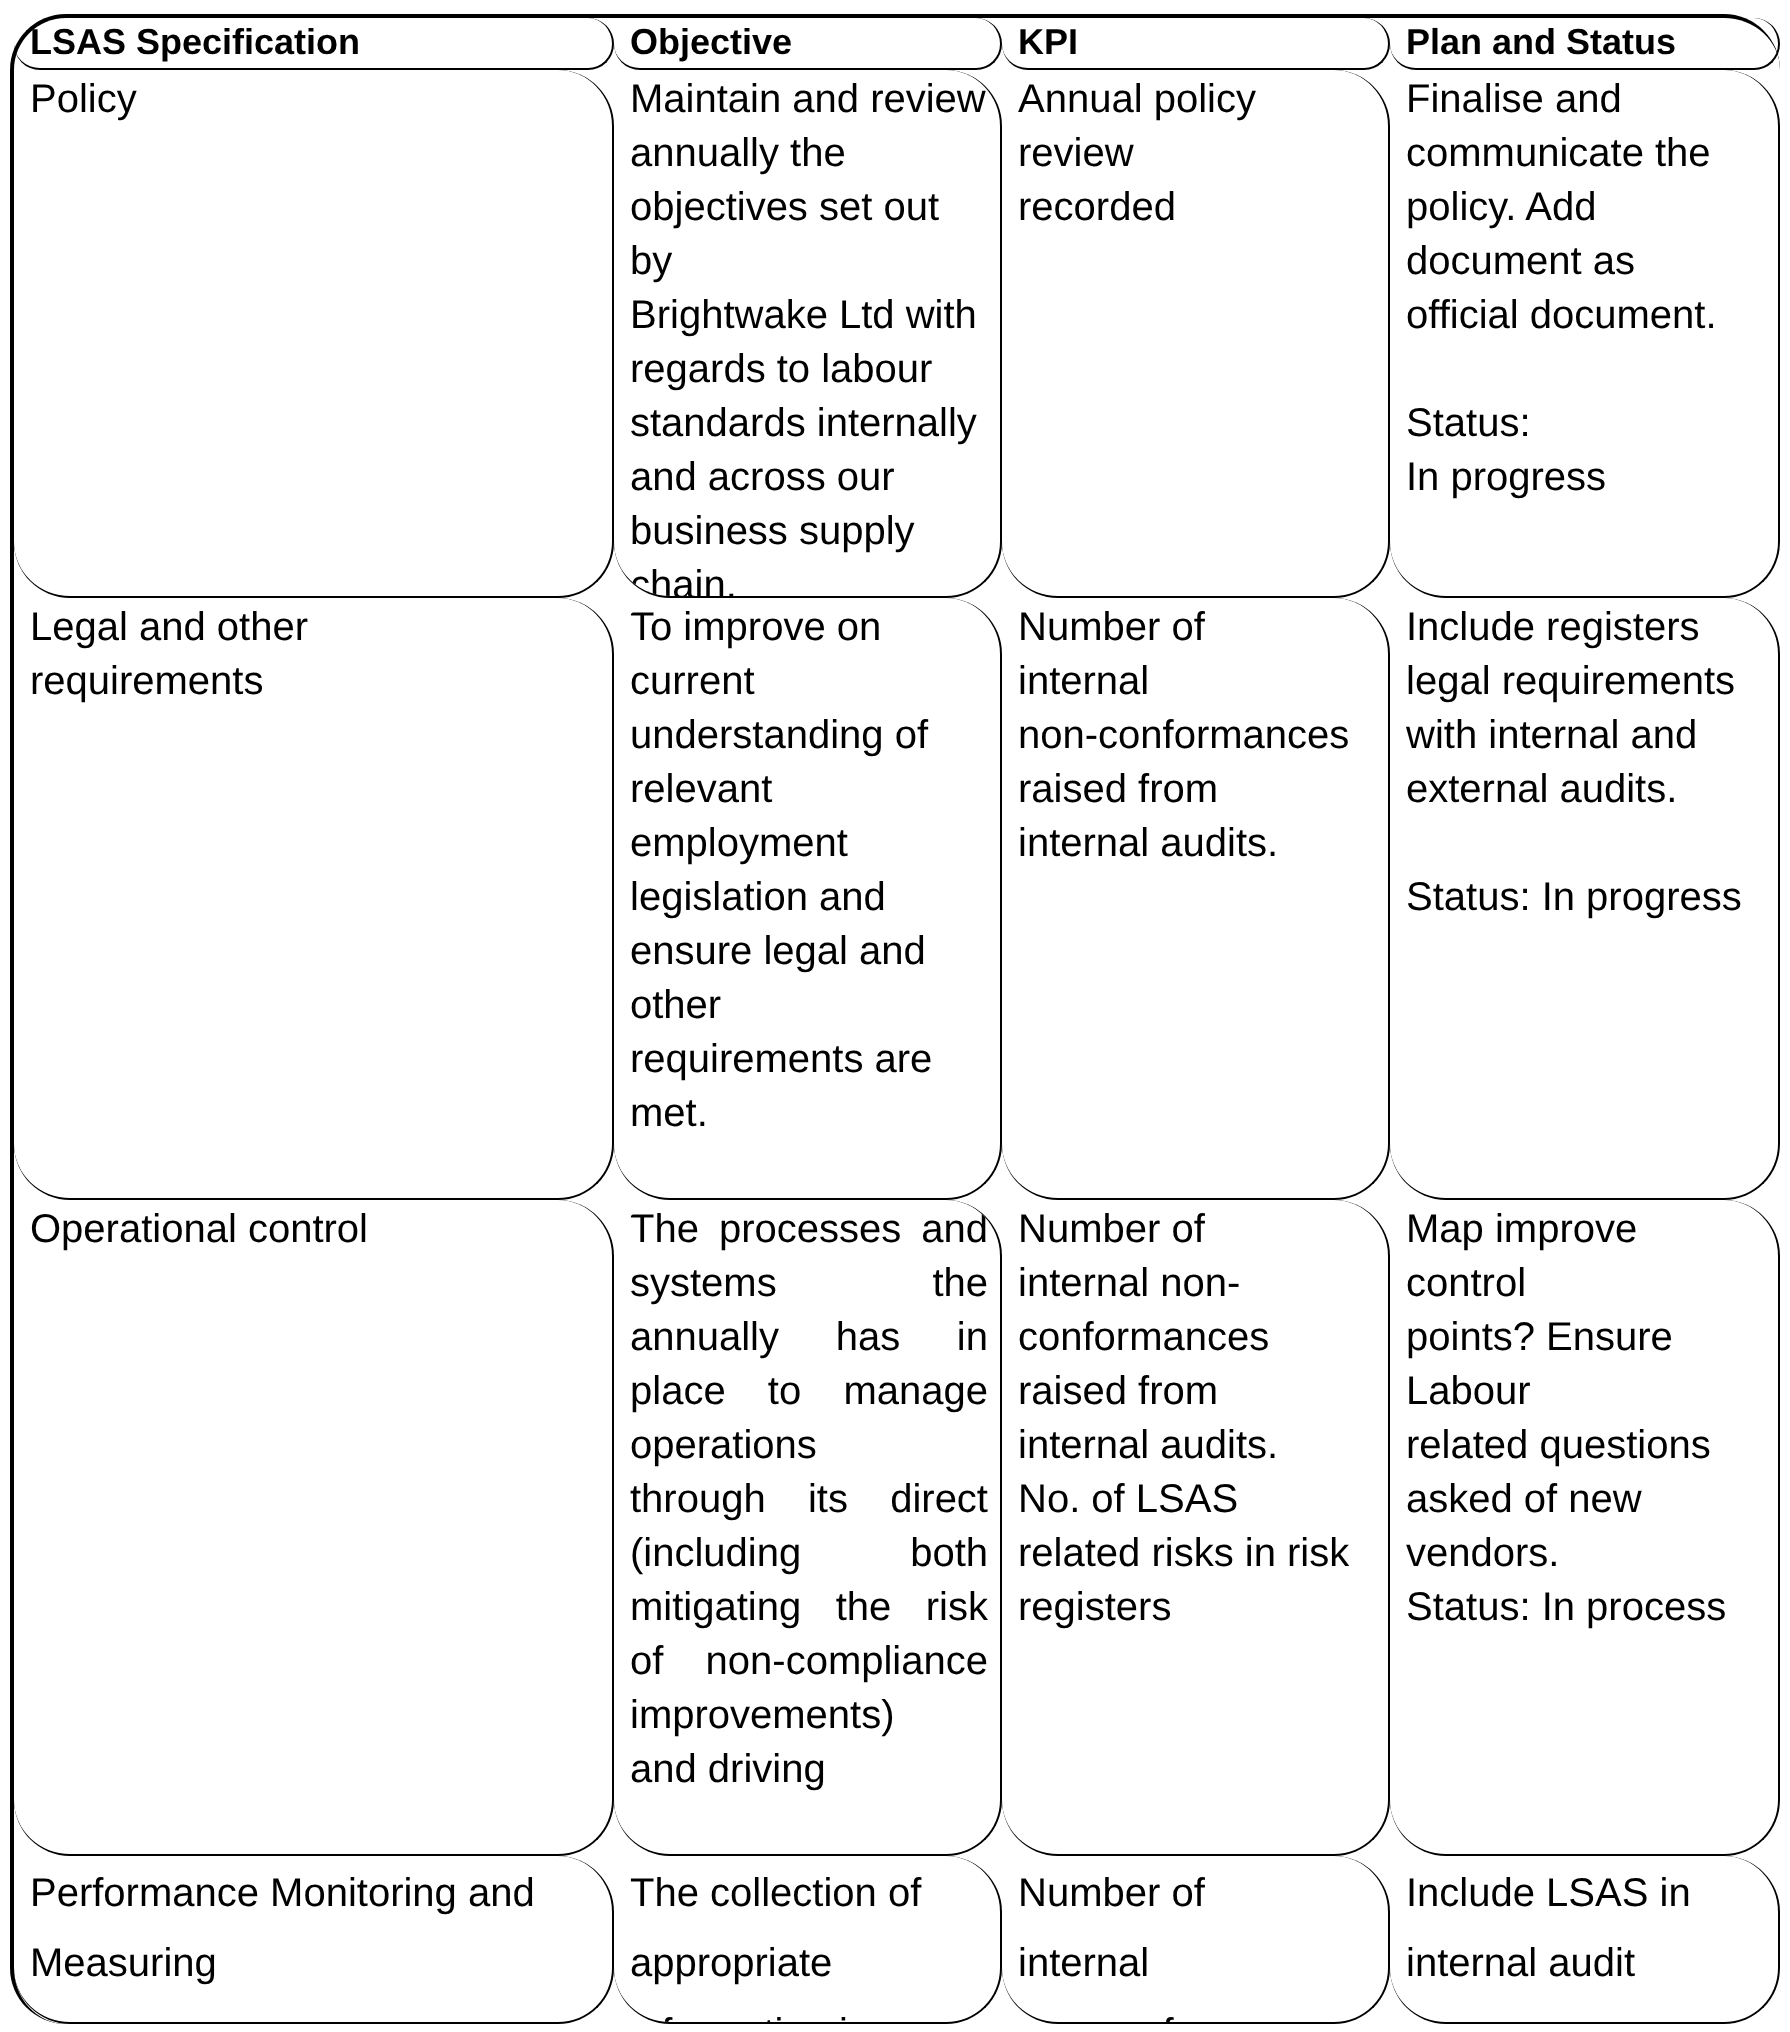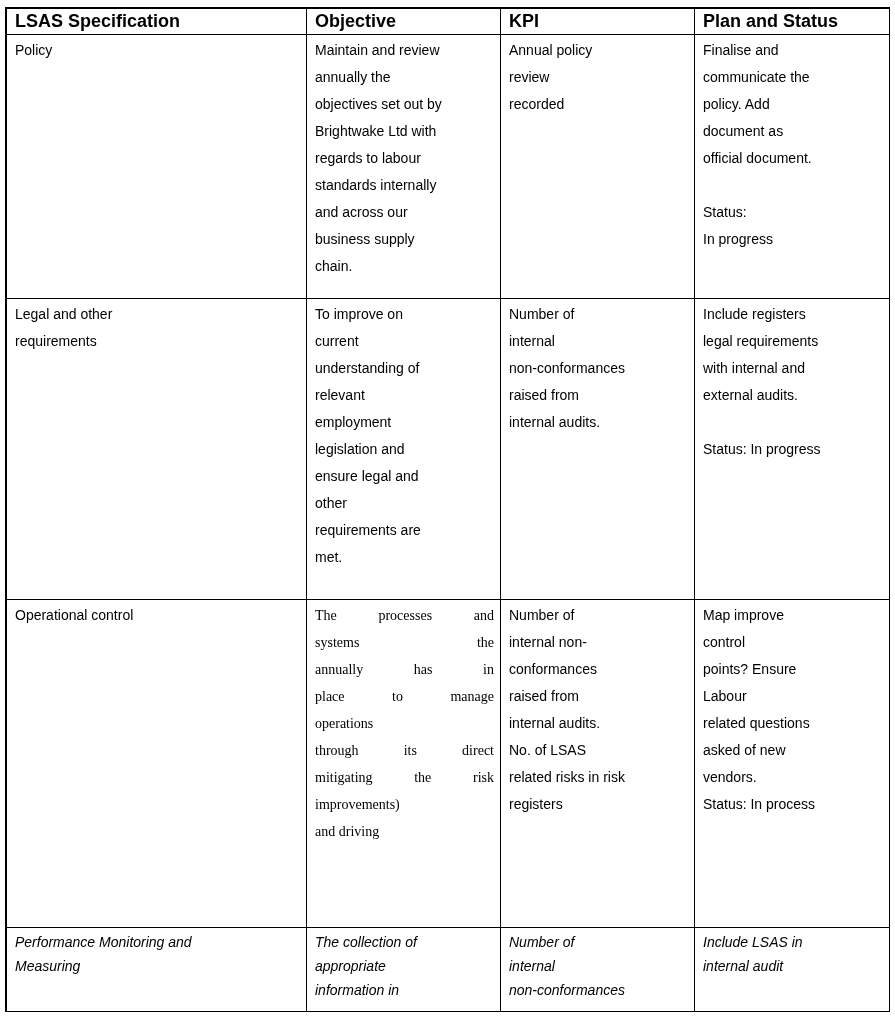--- a/index.html
+++ b/index.html
@@ -1,15 +1,15 @@
 <!DOCTYPE html>
 <html><head>
 <meta charset="utf-8">
 <style>
-  * { margin: 0; padding: 0; box-sizing: border-box; }
+  * { margin: 0; padding: 0; box-sizing: border-box; border-radius: 28px; }
   html, body {
     width: 895px; height: 1016px;
     background: #ffffff;
     font-family: "Liberation Sans", sans-serif;
     color: #000000;
     overflow: hidden;
     position: relative;
   }
   .lsas-table {
     position: absolute;
@@ -20,40 +20,40 @@
     grid-template-rows: 26px 264px 301px 328px 84px;
     border-top: 2px solid #000;
     border-left: 2px solid #000;
     background: #fff;
   }
   .trow { display: contents; }
   .cell {
     border-right: 1.5px solid #000;
     border-bottom: 1.5px solid #000;
     padding: 2px 6px 0 8px;
-    font-size: 14px;
+    font-size: 20px;
     line-height: 27px;
     white-space: pre-line;
     overflow: hidden;
   }
   .cell.header {
     font-weight: bold;
     font-size: 18px;
     line-height: 21px;
     padding-top: 2px;
     white-space: normal;
   }
-  .cell.justify { white-space: normal; font-family: Liberation Serif, serif; }
+  .cell.justify { white-space: normal; }
   .cell.justify .jline {
     text-align: justify;
     text-align-last: justify;
     line-height: 27px;
   }
   .cell.justify .jline:last-child { text-align-last: left; }
-  .row-4 .cell { line-height: 24px; font-style: italic; }
+  .row-4 .cell { line-height: 35px; }
 </style>
 </head>
 <body>
 
 <div class="lsas-table">
 
   <div class="trow">
     <div class="cell header">LSAS Specification</div>
     <div class="cell header">Objective</div>
     <div class="cell header">KPI</div>
@@ -112,21 +112,23 @@
 
   <div class="trow row-3">
     <div class="cell">Operational control</div>
     <div class="cell justify">
         <div class="jline">The processes and</div>
         <div class="jline">systems the</div>
         <div class="jline">annually has in</div>
         <div class="jline">place to manage</div>
         <div class="jline">operations</div>
         <div class="jline">through its direct</div>
+        <div class="jline">(including both</div>
         <div class="jline">mitigating the risk</div>
+        <div class="jline">of non-compliance</div>
         <div class="jline">improvements)</div>
         <div class="jline">and driving</div>
       </div>
     <div class="cell">Number of
 internal non-
 conformances
 raised from
 internal audits.
 No. of LSAS
 related risks in risk

